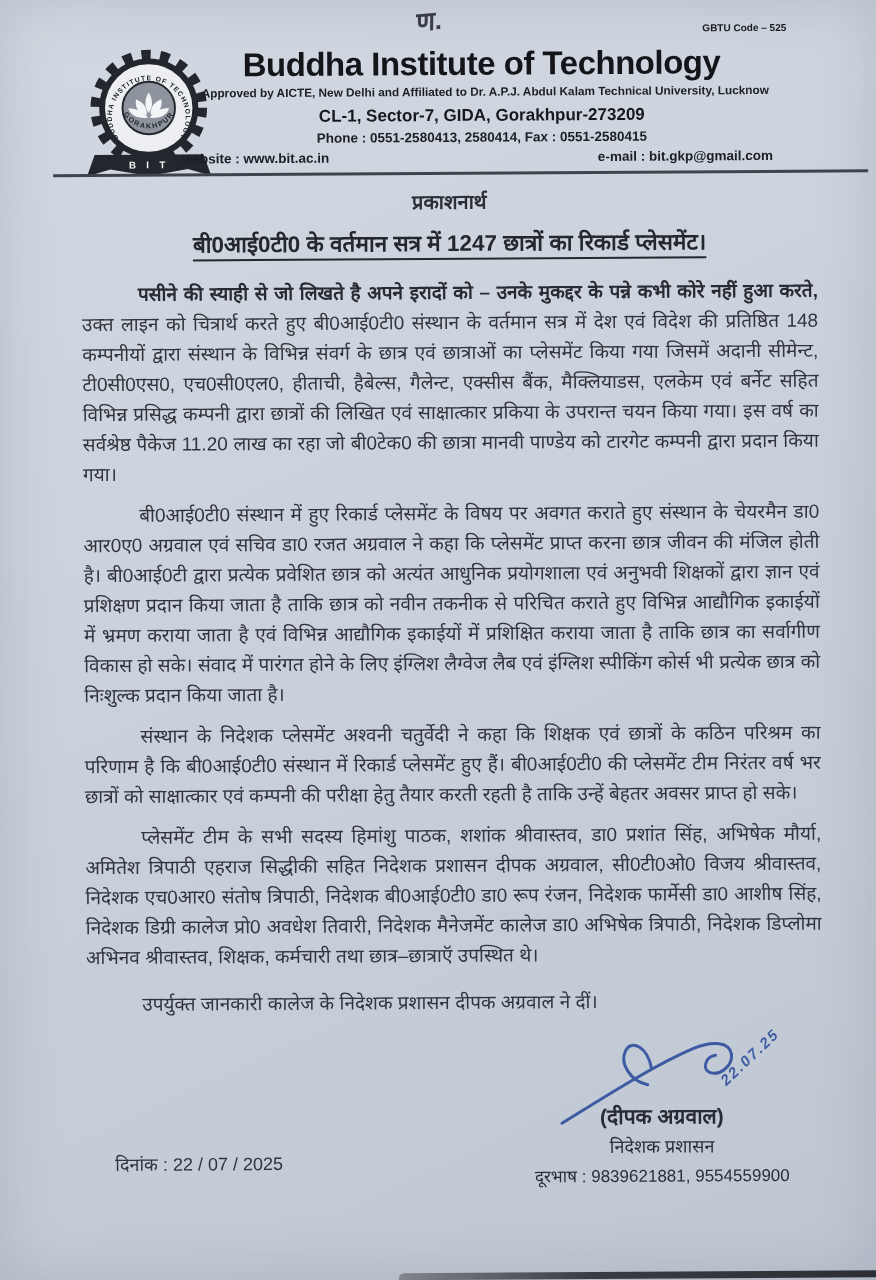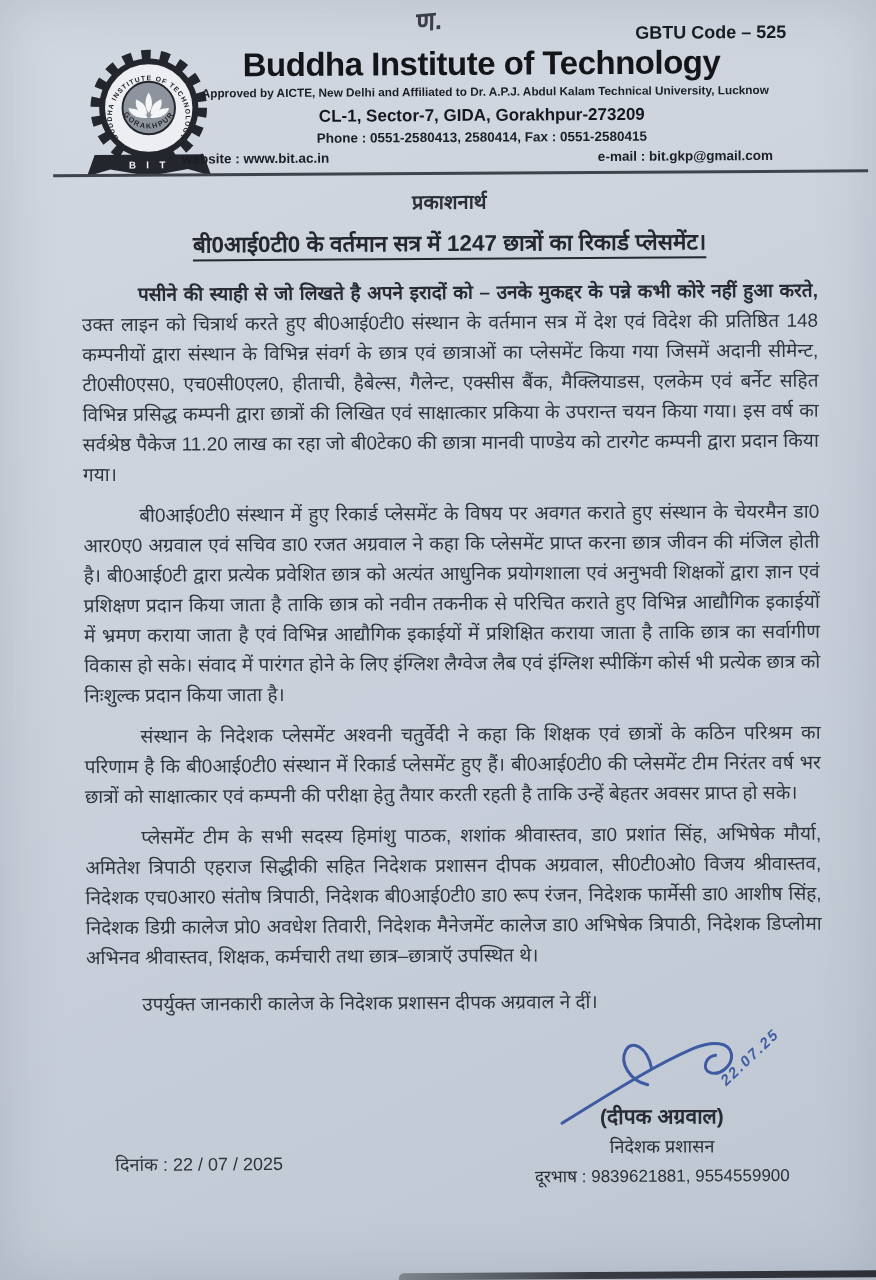--- a/index.html
+++ b/index.html
@@ -9,21 +9,21 @@
     font-family:"Liberation Sans","DejaVu Sans",sans-serif;
     box-shadow:inset 0 0 60px rgba(70,80,95,.18);
   }
   .tilt{position:absolute;inset:0;transform:rotate(-0.35deg);}
   
   .top-note{
     position:absolute;top:2px;left:420px;color:#2b2e3a;font-size:26px;
     transform:rotate(-5deg) skewX(-6deg);font-weight:600;opacity:.9;
   }
   
-  .gbtu{position:absolute;top:24px;right:86px;font-weight:700;font-size:18px;color:#191c22;}
+  .gbtu{position:absolute;top:24px;right:86px;font-weight:700;font-size:10px;color:#191c22;}
   .logo{position:absolute;top:44px;left:84px;}
   .head-text{position:absolute;top:46px;left:205px;width:560px;text-align:center;color:#15171c;}
   .inst-name{font-size:33px;font-weight:700;letter-spacing:-.5px;margin:0;line-height:1.1;color:#131519;}
   .approval{font-size:11.8px;font-weight:700;margin-top:3px;white-space:nowrap;color:#1b1e24;}
   .address{font-size:17px;font-weight:700;margin-top:7px;color:#16181e;}
   .phone-line{font-size:13.5px;font-weight:700;margin-top:4px;color:#1b1e24;}
   .web-row{
     position:absolute;top:150px;left:185px;right:100px;display:flex;
     justify-content:space-between;font-size:13.5px;font-weight:700;color:#1b1e24;
   }

